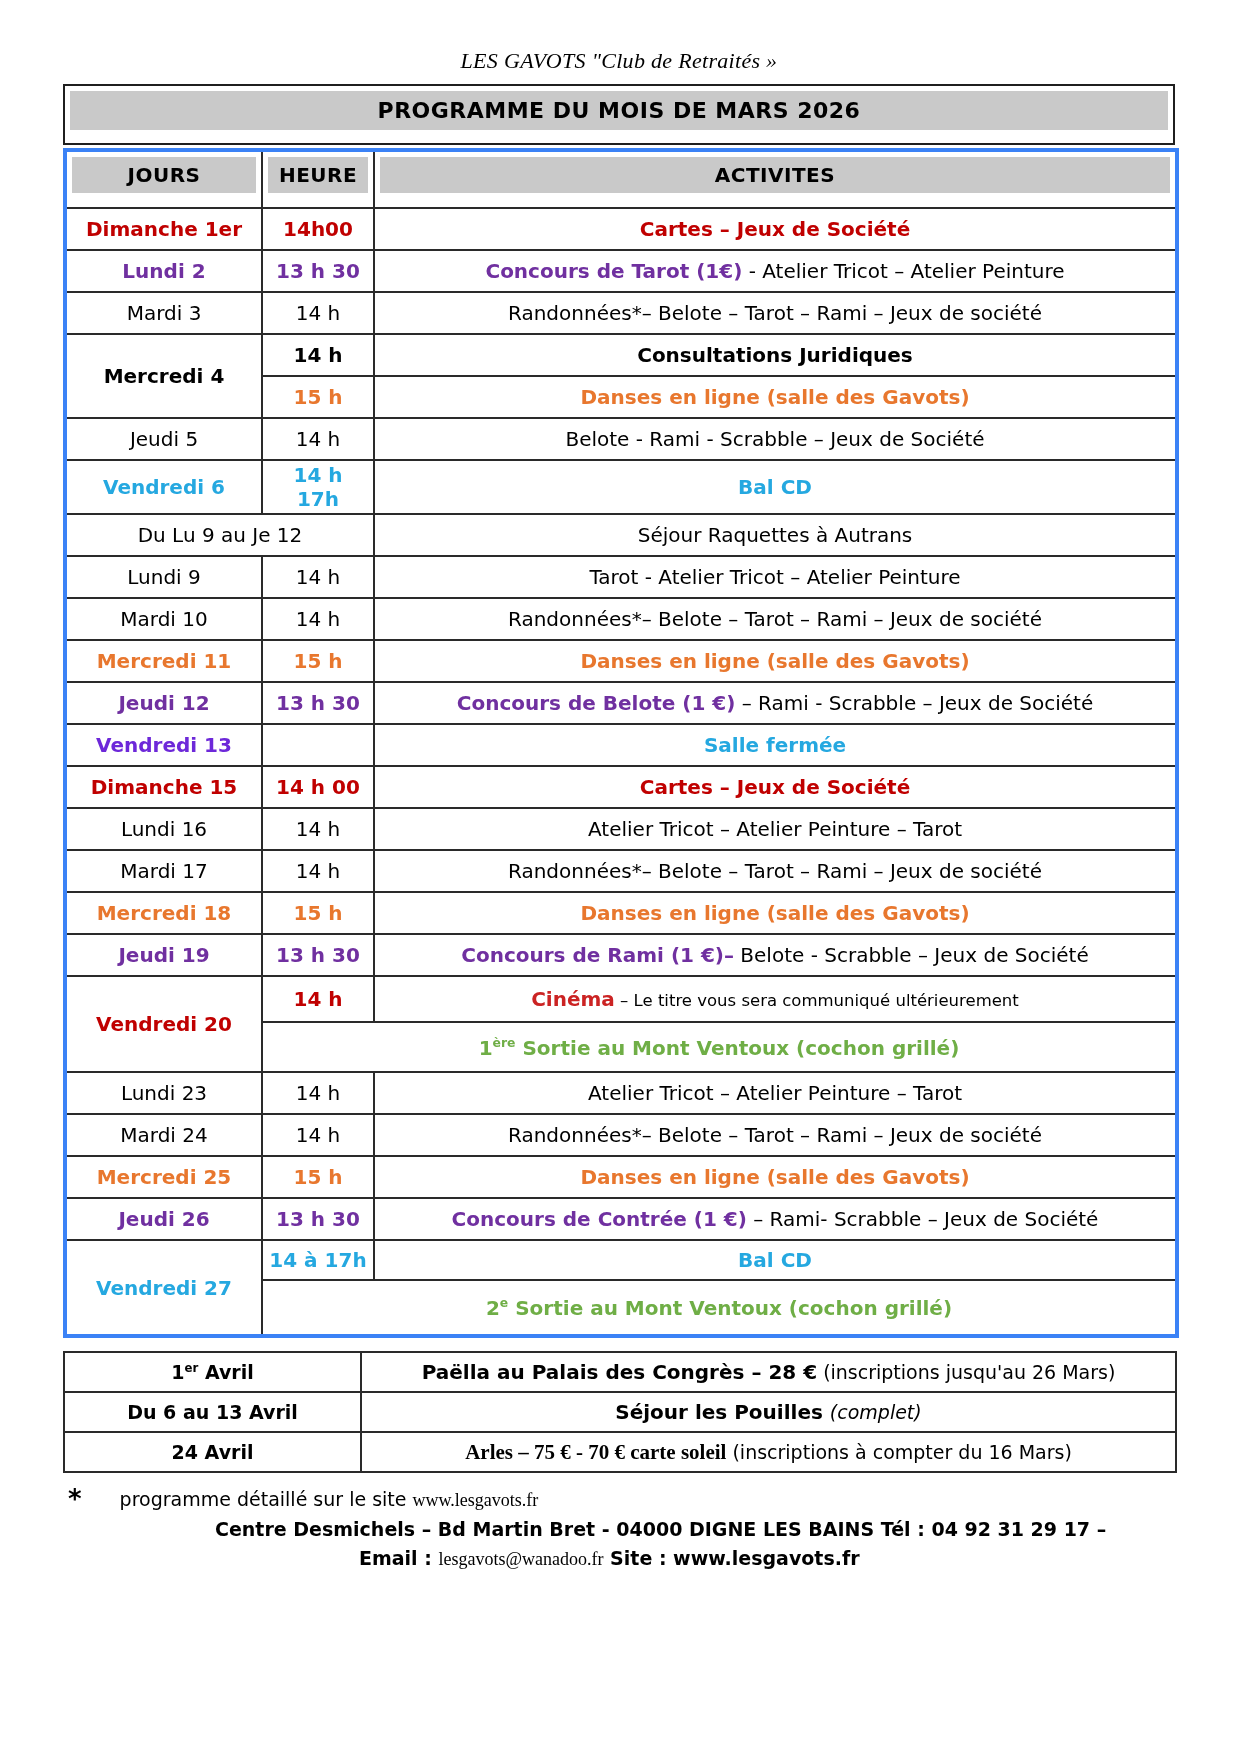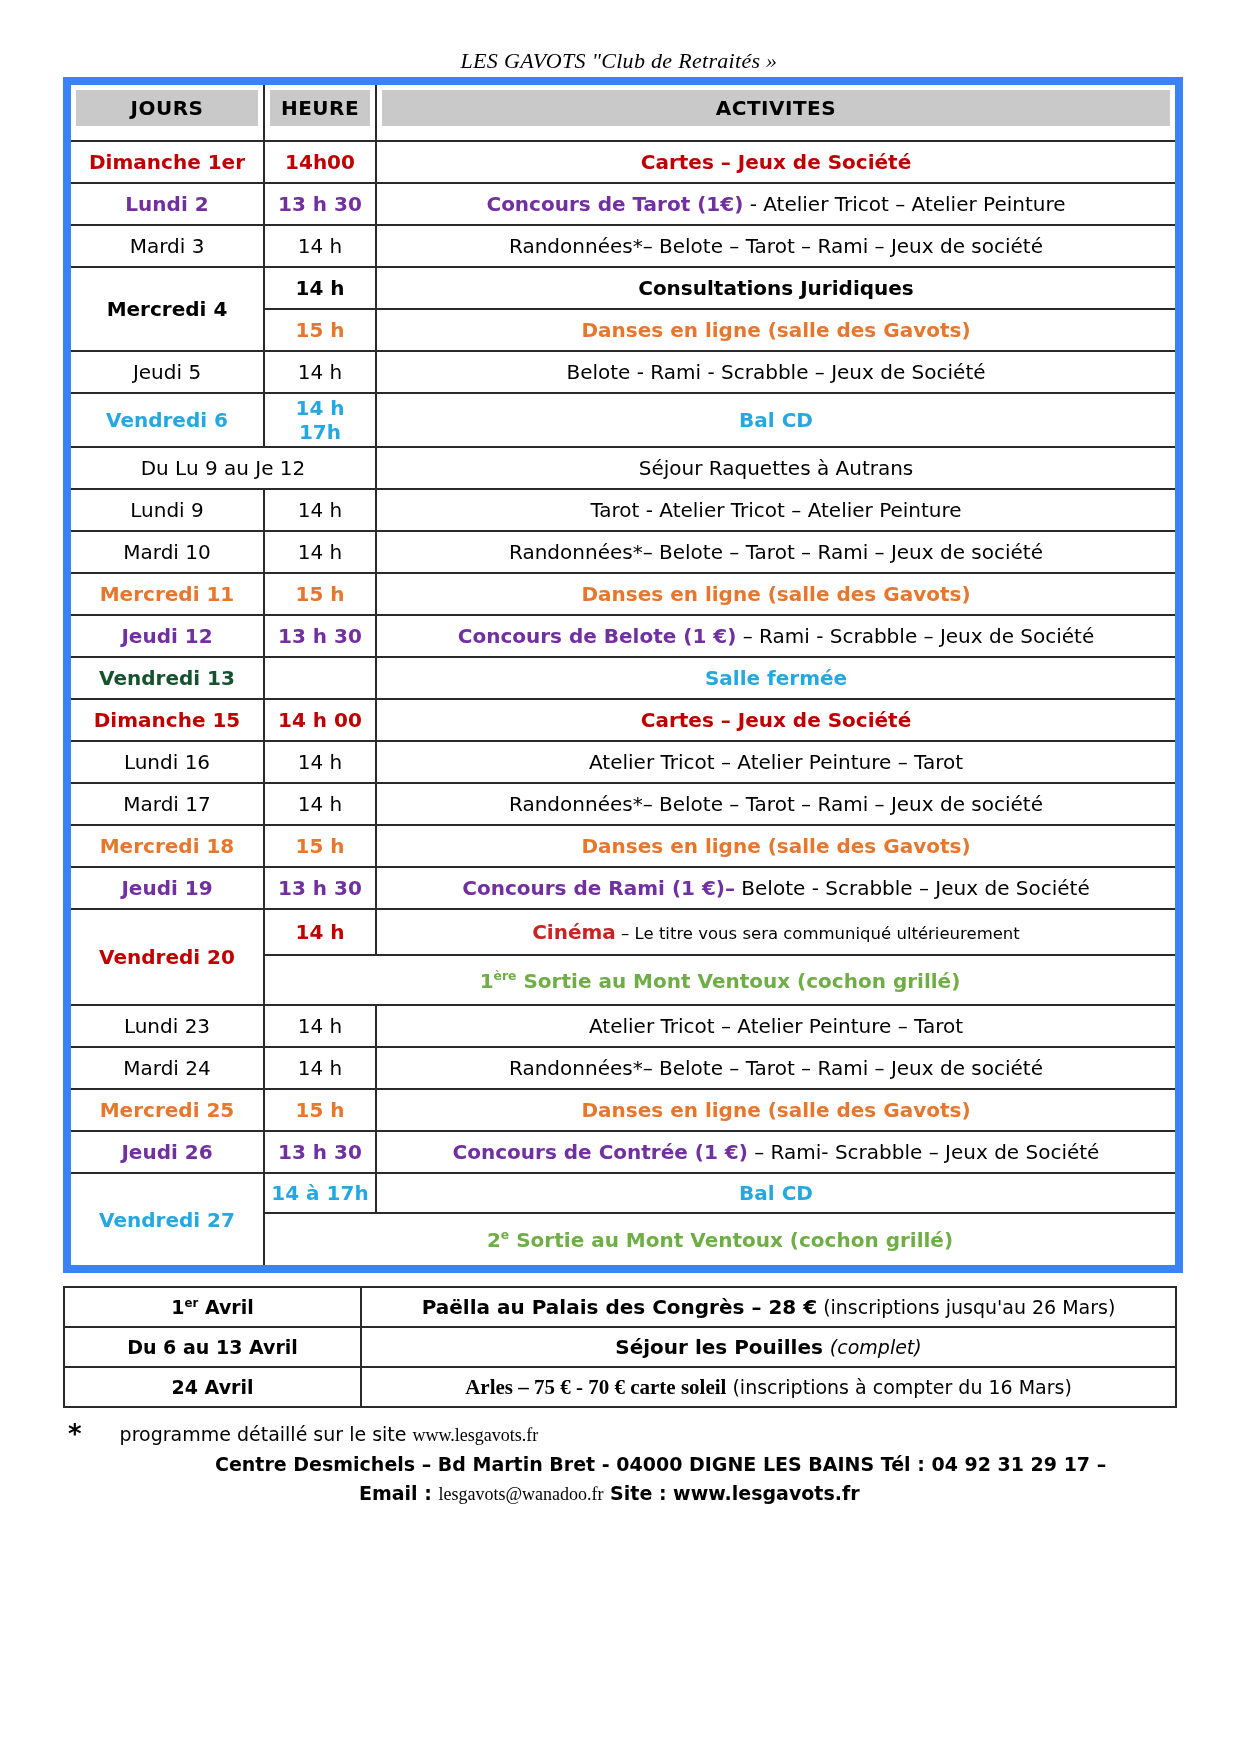--- a/index.html
+++ b/index.html
@@ -2,21 +2,21 @@
 <html><head>
 <meta charset="utf-8">
 <style>
   html,body{margin:0;padding:0;background:#ffffff;}
   body{width:1241px;height:1755px;font-family:"DejaVu Sans",sans-serif;color:#000;-webkit-font-smoothing:antialiased;}
   .content{margin-left:63px;width:1112px;}
   .doc-title{padding-top:48px;text-align:center;font-family:"Liberation Serif",serif;font-style:italic;font-size:22px;letter-spacing:.3px;}
   .program-box{margin-top:10px;border:2px solid #1f1f1f;padding:5px 5px 13px 5px;}
   .program-bar{background:#c9c9c9;text-align:center;font-weight:bold;font-size:22px;padding:7px 0;letter-spacing:.5px;}
   table{border-collapse:collapse;table-layout:fixed;width:1112px;}
-  .main{margin-top:3px;border:8px solid #3b82f6;}
+  .main{margin-top:3px;border:4px solid #3b82f6;}
   .main th{border:2px solid #2a2a2a;padding:5px 5px 14px 5px;background:#fff;}
   .hdr{background:#c9c9c9;font-weight:bold;font-size:20px;text-align:center;padding:6px 0;letter-spacing:.5px;}
   td{border:2px solid #2a2a2a;text-align:center;font-size:20px;padding:2px 6px;overflow:hidden;}
   .main tbody tr{height:42px;}
   .april{margin-top:13px;border:2px solid #1d4ed8;}
   .april tbody tr{height:40px;}
   .april td:first-child{font-size:19px;font-weight:bold;}
   sup{font-size:0.62em;}
   .serif{font-family:"Liberation Serif",serif;}
   .footnote{margin-top:15px;}
@@ -30,20 +30,23 @@
   .fn4 .bold{font-weight:bold;}
   .fn4 .serif{font-size:18px;}
 </style>
 </head>
 <body>
 
 <div class="content">
 
   <div class="doc-title">LES GAVOTS "Club de Retraités »</div>
 
+  <div class="program-box">
+    <div class="program-bar">PROGRAMME DU MOIS DE MARS 2026</div>
+  </div>
 
   <table class="main">
     <colgroup>
         <col style="width:197px">
         <col style="width:112px">
         <col style="width:803px">
       </colgroup>
     <thead>
       <tr>
         <th>
@@ -110,21 +113,21 @@
           <td><span style="color: rgb(232, 119, 46); font-weight: bold;">Mercredi 11</span></td>
           <td><span style="color: rgb(232, 119, 46); font-weight: bold;">15 h</span></td>
           <td><span style="color: rgb(232, 119, 46); font-weight: bold;">Danses en ligne (salle des Gavots)</span></td>
         </tr>
         <tr>
           <td><span style="color: rgb(112, 48, 160); font-weight: bold;">Jeudi 12</span></td>
           <td><span style="color: rgb(112, 48, 160); font-weight: bold;">13 h 30</span></td>
           <td><span style="color: rgb(112, 48, 160); font-weight: bold;">Concours de Belote (1 €)</span><span style="color: rgb(0, 0, 0);"> – Rami - Scrabble – Jeux de Société</span></td>
         </tr>
         <tr>
-          <td><span style="color: #14532d; font-weight: bold;">Vendredi  13</span></td>
+          <td><span style="color: #6d28d9; font-weight: bold;">Vendredi  13</span></td>
           <td></td>
           <td><span style="color: rgb(37, 168, 224); font-weight: bold;">Salle fermée</span></td>
         </tr>
         <tr>
           <td><span style="color: rgb(192, 0, 0); font-weight: bold;">Dimanche 15</span></td>
           <td><span style="color: rgb(192, 0, 0); font-weight: bold;">14 h 00</span></td>
           <td><span style="color: rgb(192, 0, 0); font-weight: bold;">Cartes – Jeux de Société</span></td>
         </tr>
         <tr>
           <td><span style="color: rgb(0, 0, 0);">Lundi 16</span></td>

